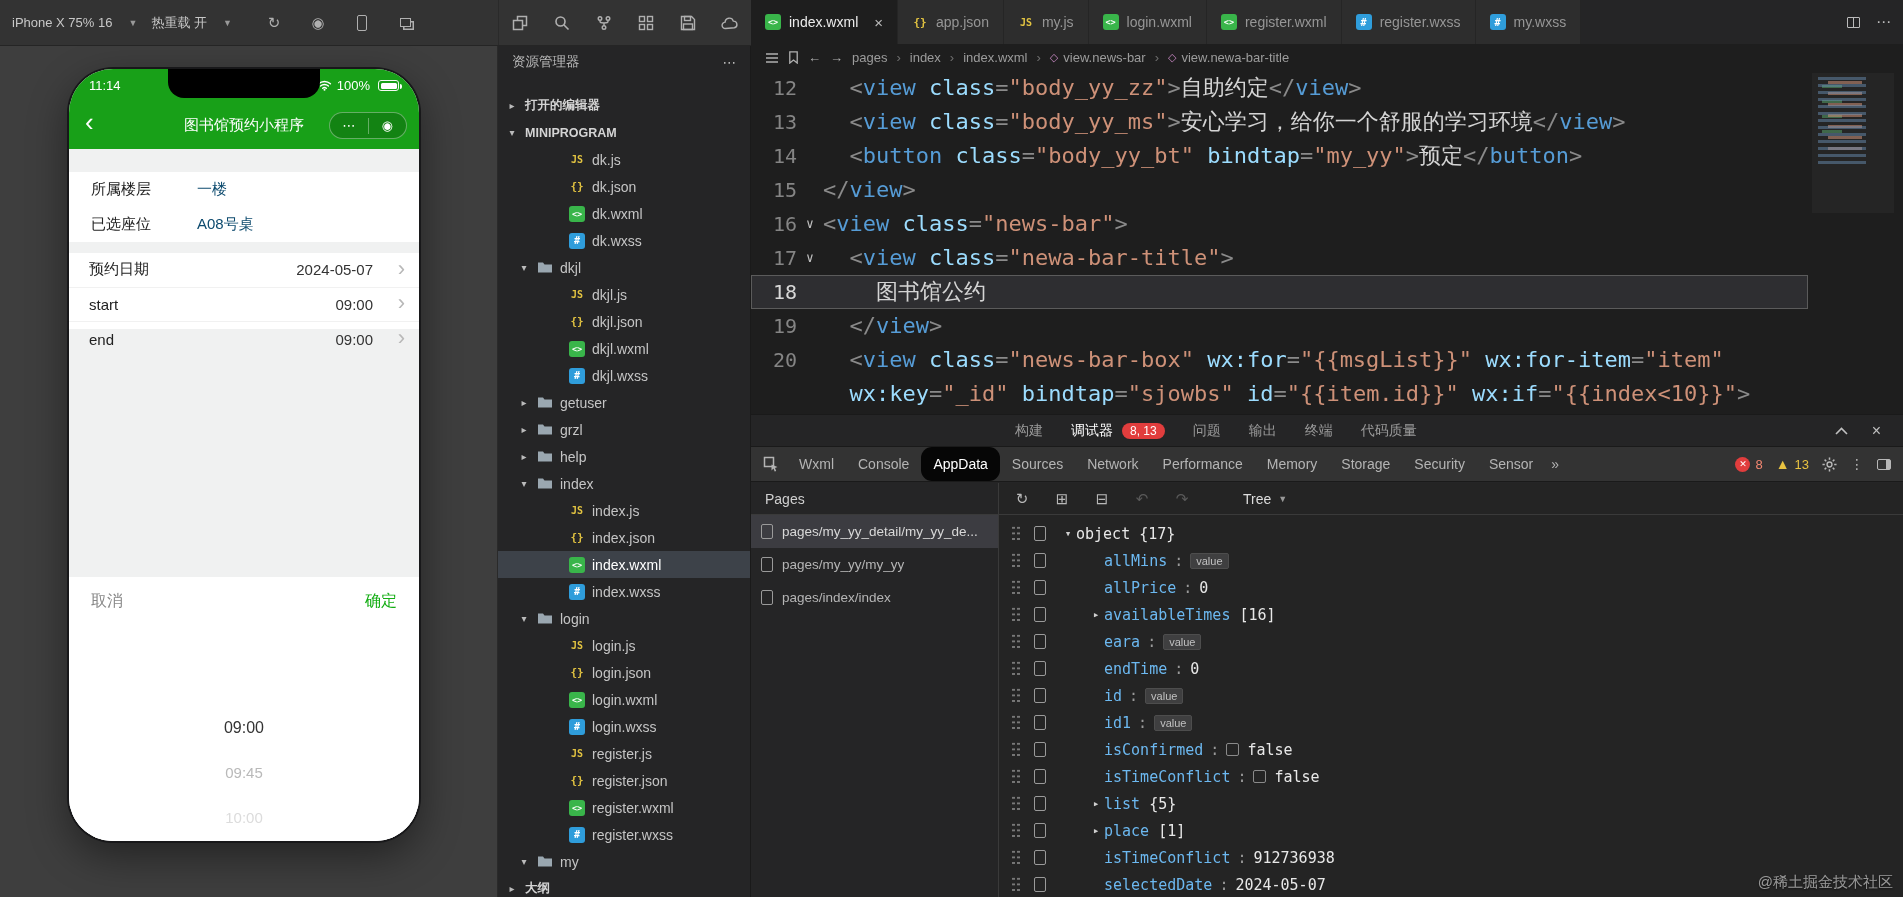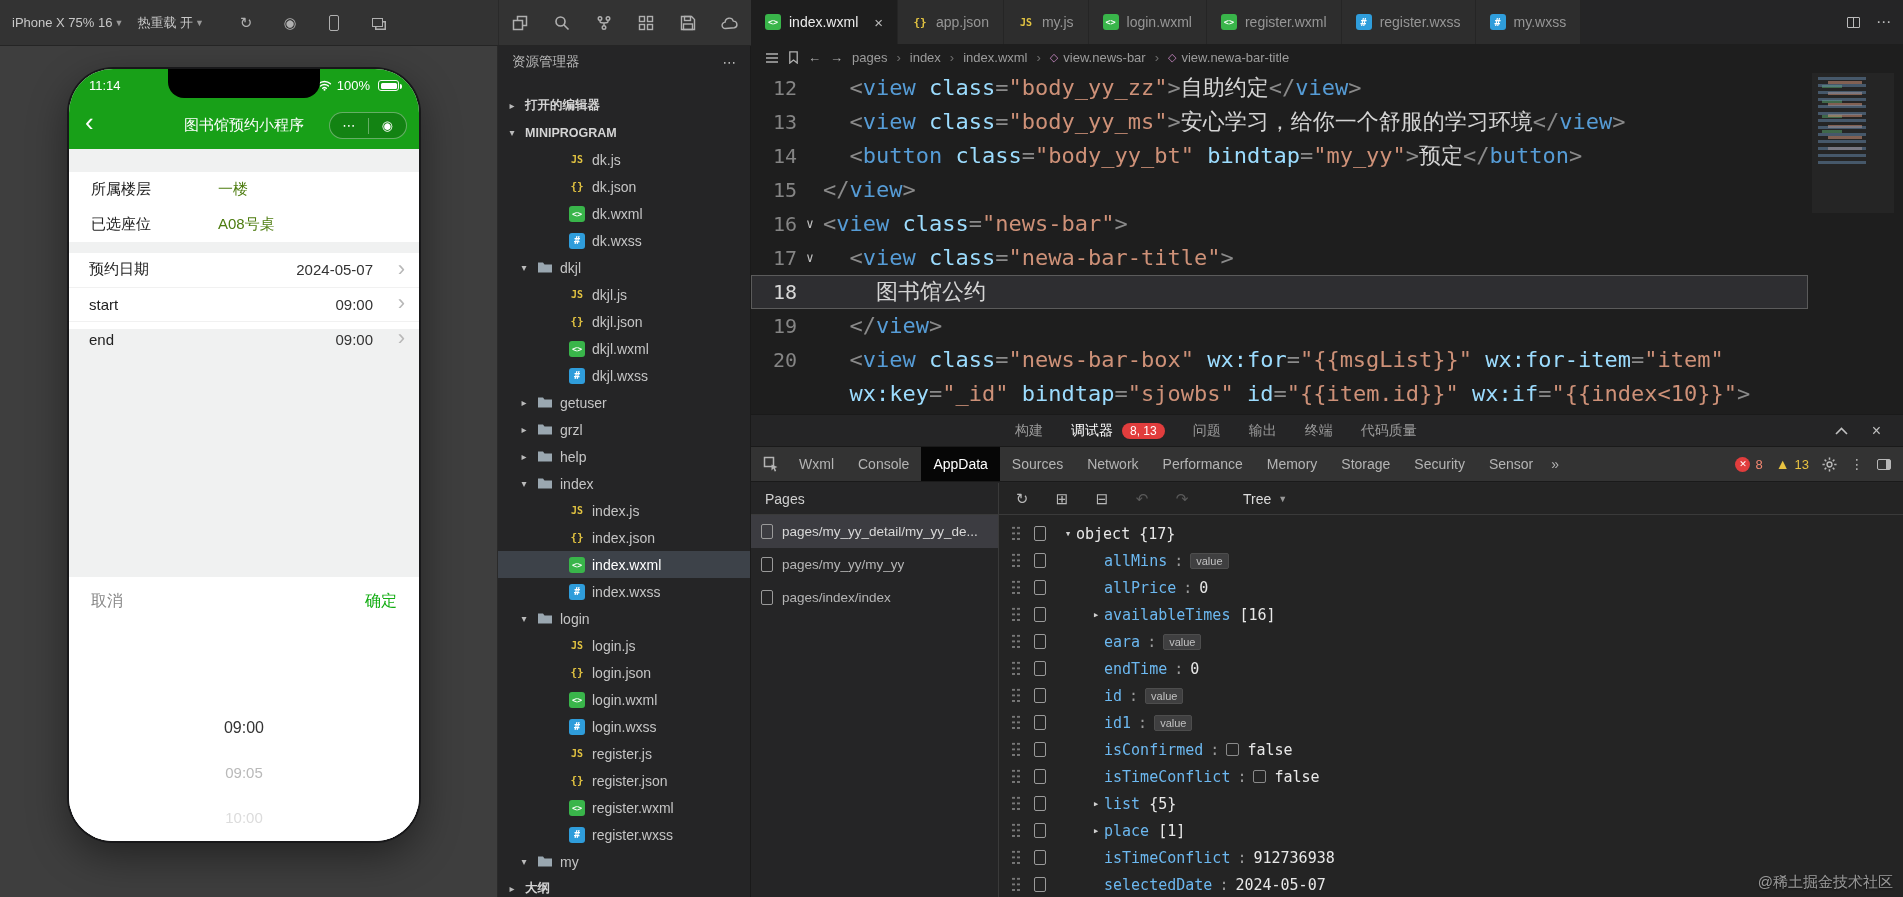--- a/index.html
+++ b/index.html
@@ -4,21 +4,21 @@
 <style>
 *{margin:0;padding:0;box-sizing:border-box;}
 html,body{background:#111;}
 .app{position:relative;width:1903px;height:897px;background:#1e1e1e;overflow:hidden;
   font-family:"Liberation Sans","DejaVu Sans",sans-serif;color:#ccc;}
 
 
 .topbar{position:absolute;left:0;top:0;width:751px;height:46px;background:#333;
   border-bottom:1px solid #252525;display:flex;align-items:center;z-index:5;}
 .tb-sim{width:498px;display:flex;align-items:center;gap:14px;padding-left:12px;height:100%;}
-.tb-sel{display:flex;align-items:center;gap:2px;font-size:13px;color:#c8c8c8;white-space:nowrap;}
+.tb-sel{display:flex;align-items:center;gap:16px;font-size:13px;color:#c8c8c8;white-space:nowrap;}
 .caret{font-size:9px;color:#999;}
 .tb-icons{display:flex;align-items:center;gap:24px;margin-left:18px;}
 .tb-exp{flex:1;display:flex;align-items:center;justify-content:center;gap:22px;height:100%;border-left:1px solid #2a2a2a;}
 .ticon{width:20px;height:20px;display:inline-flex;align-items:center;justify-content:center;color:#b0b0b0;font-size:15px;}
 .cssic.phone-shape{width:10px;height:16px;border:1.5px solid #b0b0b0;border-radius:2px;display:inline-block;}
 .cssic.win-shape{width:11px;height:9px;border:1.5px solid #b0b0b0;display:inline-block;box-shadow:3px 3px 0 -1.5px #333,3px 3px 0 0 #b0b0b0;}
 
 
 .simcol{position:absolute;left:0;top:46px;width:498px;bottom:0;background:#3e3e3e;border-right:1px solid #2a2a2a;}
 .phone{position:absolute;left:69px;top:23px;width:350px;height:772px;background:#fff;border-radius:44px;
@@ -36,21 +36,21 @@
 .p-nav{height:47px;background:#18a018;color:#fff;display:flex;align-items:center;position:relative;}
 .p-back{position:absolute;left:16px;font-size:26px;line-height:40px;top:0;}
 .p-title{width:100%;text-align:center;font-size:15px;}
 .p-capsule{position:absolute;right:12px;top:10px;width:78px;height:27px;border:1px solid rgba(255,255,255,.35);
   background:rgba(0,0,0,.18);border-radius:14px;display:flex;align-items:center;}
 .p-capsule .half{flex:1;text-align:center;color:#fff;font-size:13px;line-height:25px;}
 .p-capsule .cdiv{width:1px;height:16px;background:rgba(255,255,255,.35);}
 .p-body{position:absolute;top:80px;left:0;right:0;bottom:0;background:#f0f1f1;}
 .card1{position:absolute;top:23px;left:0;right:0;height:70px;background:#fff;}
 .inforow{height:35px;display:flex;align-items:center;padding-left:22px;font-size:15px;color:#222;position:relative;}
-.inforow .ival{position:absolute;left:149px;color:#4d7c0f;}
+.inforow .ival{position:absolute;left:128px;color:#0c4a6e;}
 .card2{position:absolute;top:104px;left:0;right:0;height:76px;background:#fff;}
 .drow{height:34.6px;display:flex;align-items:center;padding:0 20px;position:relative;font-size:15px;color:#222;border-bottom:1px solid #f1f1f1;}
 .drow:last-child{border-bottom:none;}
 .drow .dval{margin-left:auto;margin-right:26px;color:#333;}
 .drow .chev{position:absolute;right:14px;color:#b8b8b8;font-size:22px;top:50%;transform:translateY(-55%);}
 .sheet{position:absolute;left:0;right:0;top:428px;bottom:0;background:#fff;}
 .sheet-head{display:flex;justify-content:space-between;padding:14px 22px 0;font-size:16px;}
 .s-cancel{color:#888;}
 .s-ok{color:#14ad14;margin-left:47px;}
 .picker{position:absolute;left:0;right:0;top:128px;text-align:center;}
@@ -108,21 +108,21 @@
 
 .dbgpanel{position:absolute;left:751px;top:414px;right:0;bottom:0;background:#252526;border-top:1px solid #1a1a1a;z-index:4;}
 .dbg-tabs{height:31px;display:flex;align-items:center;gap:28px;padding-left:264px;font-size:14px;color:#9a9a9a;position:relative;}
 .dbg-tab{display:flex;align-items:center;}
 .dbg-tab.active{color:#fff;}
 .dbg-badge{background:#e13d3d;color:#fff;border-radius:9px;padding:1px 8px;font-size:12px;margin-left:9px;}
 .dbg-win-actions{position:absolute;right:22px;top:0;height:31px;display:flex;align-items:center;gap:24px;color:#c0c0c0;font-size:16px;}
 .devbar{height:36px;background:#333;border-top:1px solid #1a1a1a;border-bottom:1px solid #1a1a1a;display:flex;align-items:center;
   padding-left:12px;font-size:14px;color:#b4b4b4;position:relative;}
 .devtab{padding:0 12px;height:100%;display:flex;align-items:center;white-space:nowrap;}
-.devtab.active{background:#060606;color:#fff;}
+.devtab.active{background:#060606;color:#fff;border-radius:11px;}
 .dev-more{margin-left:6px;color:#b4b4b4;font-size:14px;}
 .dev-right{position:absolute;right:12px;display:flex;align-items:center;gap:13px;}
 .errdot{width:15px;height:15px;border-radius:50%;background:#e13d3d;color:#fff;font-size:9px;display:inline-flex;align-items:center;justify-content:center;}
 .errnum{color:#f48771;font-size:13px;margin-left:-8px;}
 .warnico{color:#e9c341;font-size:14px;}
 .warnnum{color:#e9c341;font-size:13px;margin-left:-8px;}
 .panelic{width:14px;height:11px;border:1.5px solid #b8b8b8;border-radius:2px;position:relative;display:inline-block;}
 .panelic::after{content:"";position:absolute;right:0;top:0;bottom:0;width:4px;background:#b8b8b8;}
 .dbg-body{position:absolute;top:68px;left:0;right:0;bottom:0;display:flex;}
 .pages-pane{width:248px;border-right:1px solid #3a3a3a;display:flex;flex-direction:column;background:#252526;}
@@ -305,21 +305,21 @@
               <span class="chev">›</span>
             </div>
           </div>
         <div class="sheet">
           <div class="sheet-head">
             <span class="s-cancel">取消</span>
             <span class="s-ok">确定</span>
           </div>
           <div class="picker">
               <div class="popt selected">09:00</div>
-              <div class="popt dim">09:05</div>
+              <div class="popt dim">09:45</div>
               <div class="popt faint">10:00</div>
             </div>
         </div>
       </div>
     </div>
   </div>
 
   <div class="explorer">
     <div class="exp-head">
       <span>资源管理器</span>

